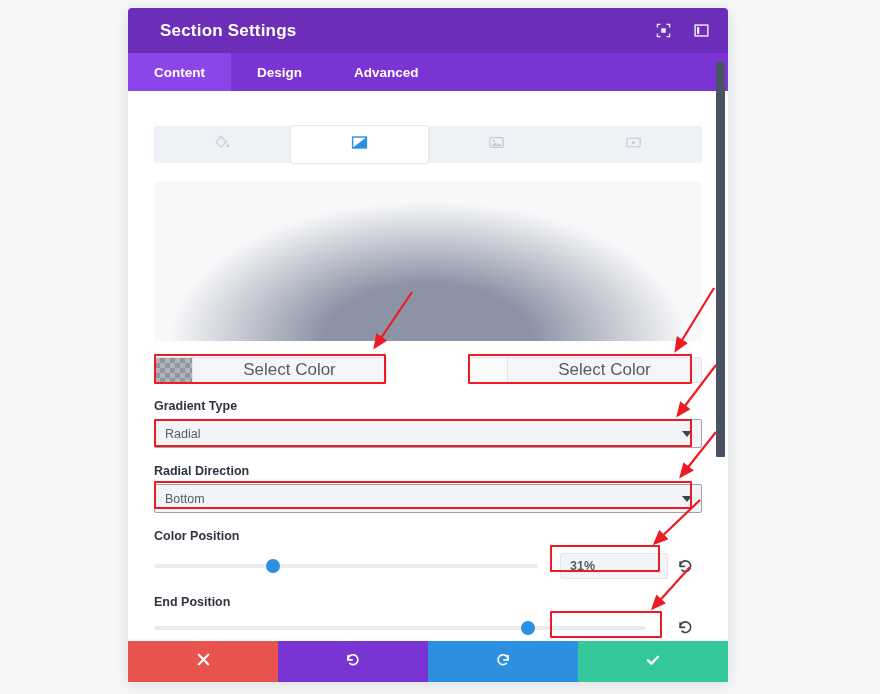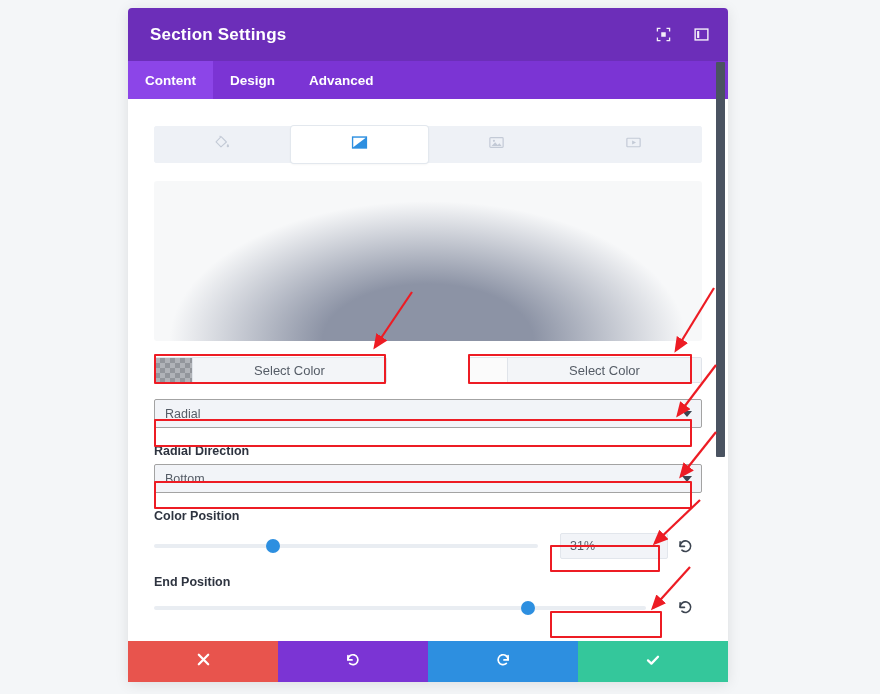--- a/index.html
+++ b/index.html
@@ -17,24 +17,24 @@
     left: 128px; top: 8px;
     width: 600px; height: 674px;
     background: #ffffff;
     border-radius: 4px 4px 0 0;
     box-shadow: 0 2px 14px rgba(0,0,0,.10);
     overflow: hidden;
   }
 
   
   .modal-header {
-    height: 53px;
+    height: 45px;
     background: #6c2eb9;
     display: flex; align-items: center;
-    padding: 0 22px;
+    padding: 0 32px;
     position: relative;
   }
   .modal-title {
     color: #fff;
     font-size: 17px;
     font-weight: bold;
     letter-spacing: .2px;
   }
   .header-actions {
     position: absolute; right: 16px; top: 0; height: 100%;
@@ -49,21 +49,21 @@
 
   
   .tabbar {
     height: 38px;
     background: #7b34d4;
     display: flex;
     align-items: stretch;
   }
   .tab {
     display: flex; align-items: center;
-    padding: 0 17px;
+    padding: 0 26px;
     color: #ffffff;
     font-size: 13.5px;
     font-weight: bold;
     cursor: pointer;
     white-space: nowrap;
   }
   .tab.active { background: #8c45e8; }
 
   
   .modal-body {
@@ -153,21 +153,21 @@
     background-image:
       linear-gradient(45deg, rgba(90,94,102,.35) 25%, transparent 25%, transparent 75%, rgba(90,94,102,.35) 75%),
       linear-gradient(45deg, rgba(90,94,102,.35) 25%, transparent 25%, transparent 75%, rgba(90,94,102,.35) 75%);
     background-size: 10px 10px;
     background-position: 0 0, 5px 5px;
   }
   .swatch.solid-light { background: #fbfbfb; }
   .color-label {
     flex: 1 1 auto;
     display: flex; align-items: center; justify-content: center;
-    font-size: 13px;
+    font-size: 17px;
     color: #555c66;
     background: #f3f5f8;
   }
 
   
   .field-group { margin-top: 16px; }
   .field-label {
     font-size: 12.5px;
     font-weight: bold;
     color: #2e3440;
@@ -230,20 +230,21 @@
   .value-input {
     width: 100%;
     height: 26px;
     background: #f2f4f8;
     border: 1px solid #e2e6ec;
     border-radius: 2px;
     font-size: 12.5px;
     color: #555c66;
     padding: 0 9px;
     font-family: "Liberation Sans", sans-serif;
+    font-weight: bold;
   }
   .reset-icon {
     flex: 0 0 34px;
     display: flex; align-items: center; justify-content: center;
     cursor: pointer;
     color: #3c4450;
   }
 
   
   .modal-footer {
@@ -386,20 +387,21 @@
         </div>
         <div class="color-field">
           <div class="color-btn">
             <span class="swatch solid-light"></span>
             <span class="color-label">Select Color</span>
           </div>
         </div>
       </div>
 
       <div class="field-group">
+        <div class="field-label">Gradient Type</div>
         <div class="select-box">
           <span>Radial</span>
           <span class="caret"></span>
         </div>
       </div>
 
       <div class="field-group">
         <div class="field-label">Radial Direction</div>
         <div class="select-box">
           <span>Bottom</span>

